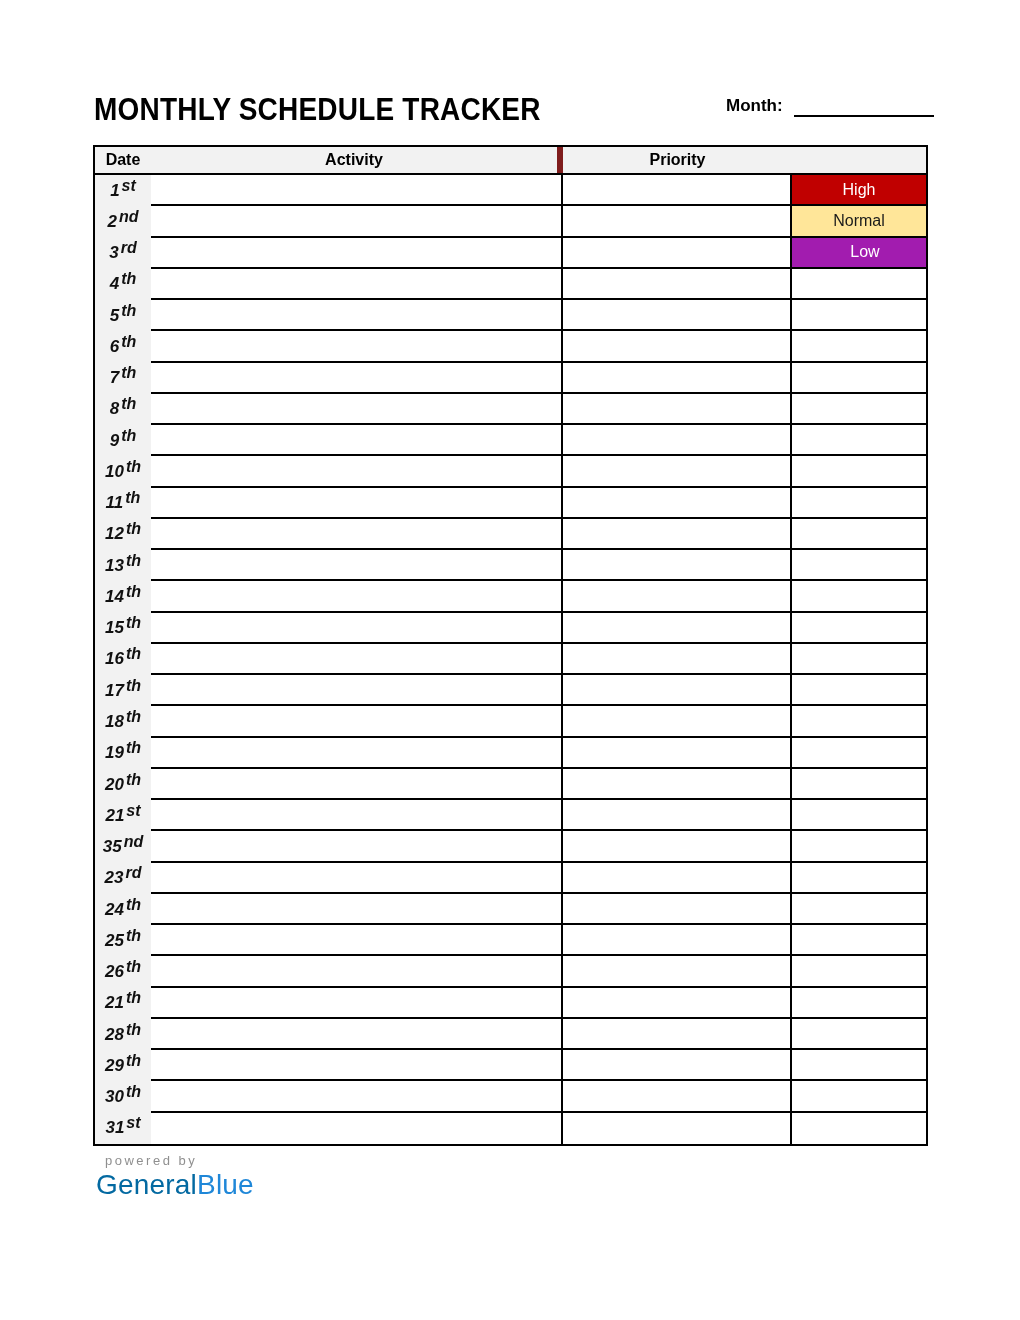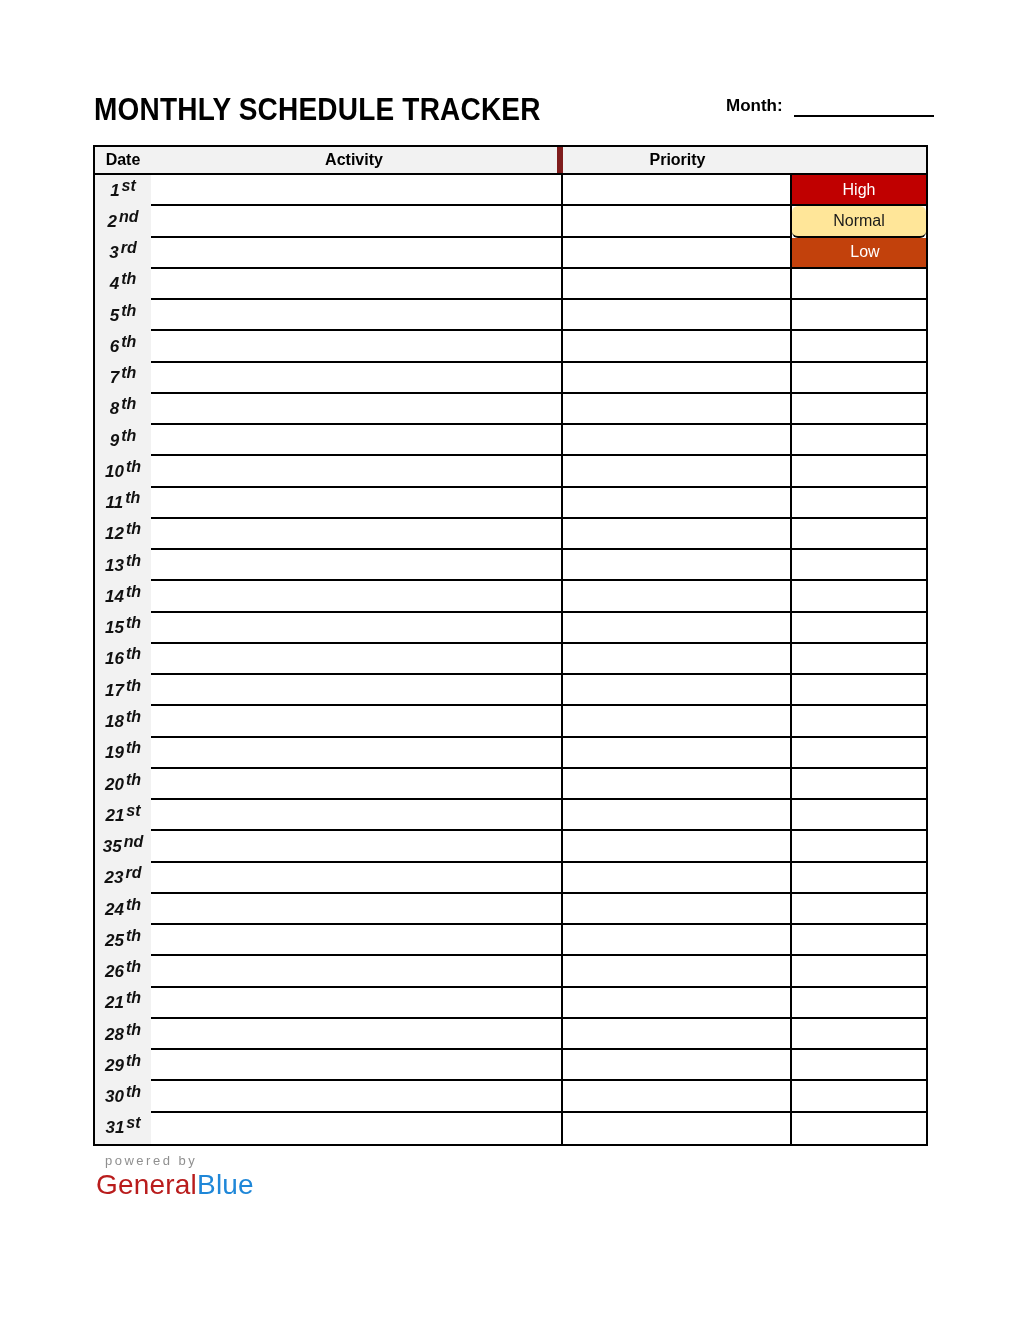--- a/index.html
+++ b/index.html
@@ -122,21 +122,21 @@
     white-space: nowrap;
   }
   .brand {
     position: absolute;
     left: 96px;
     top: 1169px;
     font-size: 28px;
     letter-spacing: 0.2px;
     white-space: nowrap;
   }
-  .brand-general { color: #b91c1c; }
+  .brand-general { color: #0369a1; }
   .brand-blue { }
 </style>
 </head>
 <body>
 
 <div class="page">
 
   <h1 class="title">MONTHLY SCHEDULE TRACKER</h1>
 
   <div class="month-wrap">
@@ -160,30 +160,30 @@
     <div class="cell cell-notes"></div>
     <div class="cell cell-priority" style="background: rgb(192, 0, 0); color: rgb(255, 255, 255);">High</div>
   </div>
         <div class="row">
     <div class="cell cell-date">
             <span class="num">2</span>
             <span class="suffix">nd</span>
           </div>
     <div class="cell cell-activity"></div>
     <div class="cell cell-notes"></div>
-    <div class="cell cell-priority" style="background: rgb(255, 230, 153); color: rgb(26, 26, 26); border-radius: 6px;">Normal</div>
+    <div class="cell cell-priority" style="background: rgb(255, 230, 153); color: rgb(26, 26, 26);">Normal</div>
   </div>
         <div class="row">
     <div class="cell cell-date">
             <span class="num">3</span>
             <span class="suffix">rd</span>
           </div>
     <div class="cell cell-activity"></div>
     <div class="cell cell-notes"></div>
-    <div class="cell cell-priority" style="background: #c2410c; color: rgb(255, 255, 255); padding-left: 12px;">Low</div>
+    <div class="cell cell-priority" style="background: #a21caf; color: rgb(255, 255, 255); padding-left: 12px;">Low</div>
   </div>
         <div class="row">
     <div class="cell cell-date">
             <span class="num">4</span>
             <span class="suffix">th</span>
           </div>
     <div class="cell cell-activity"></div>
     <div class="cell cell-notes"></div>
     <div class="cell cell-priority"></div>
   </div>

